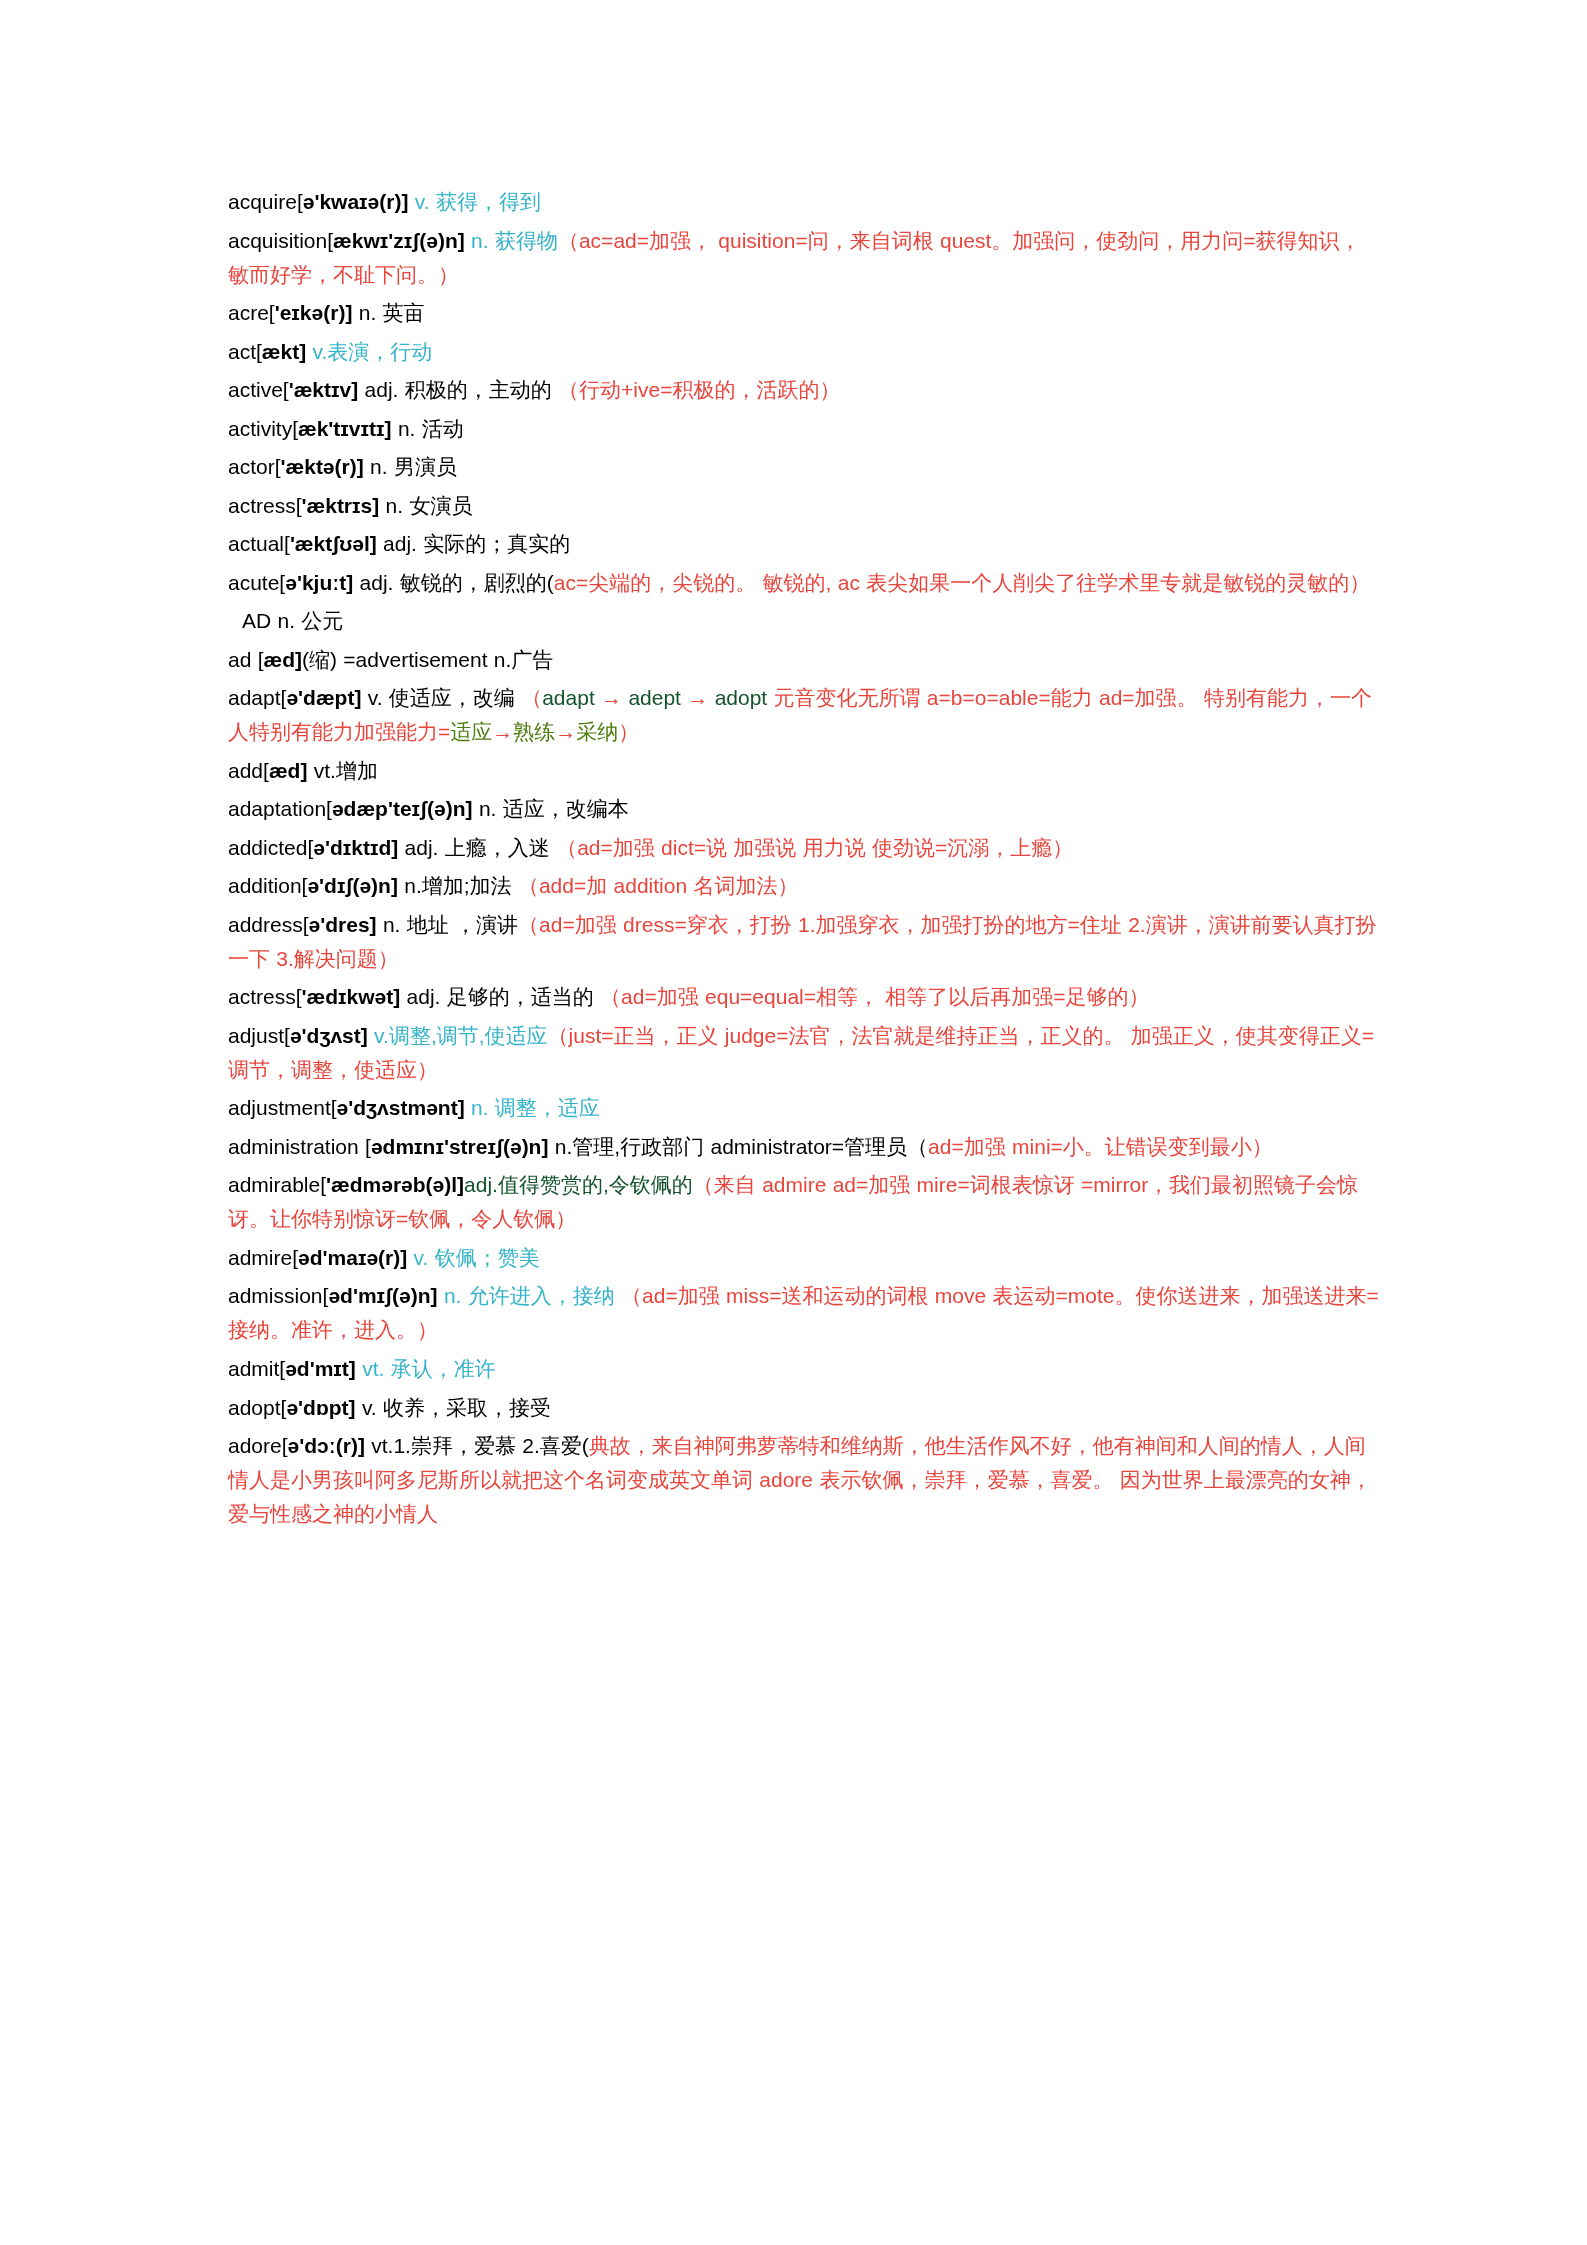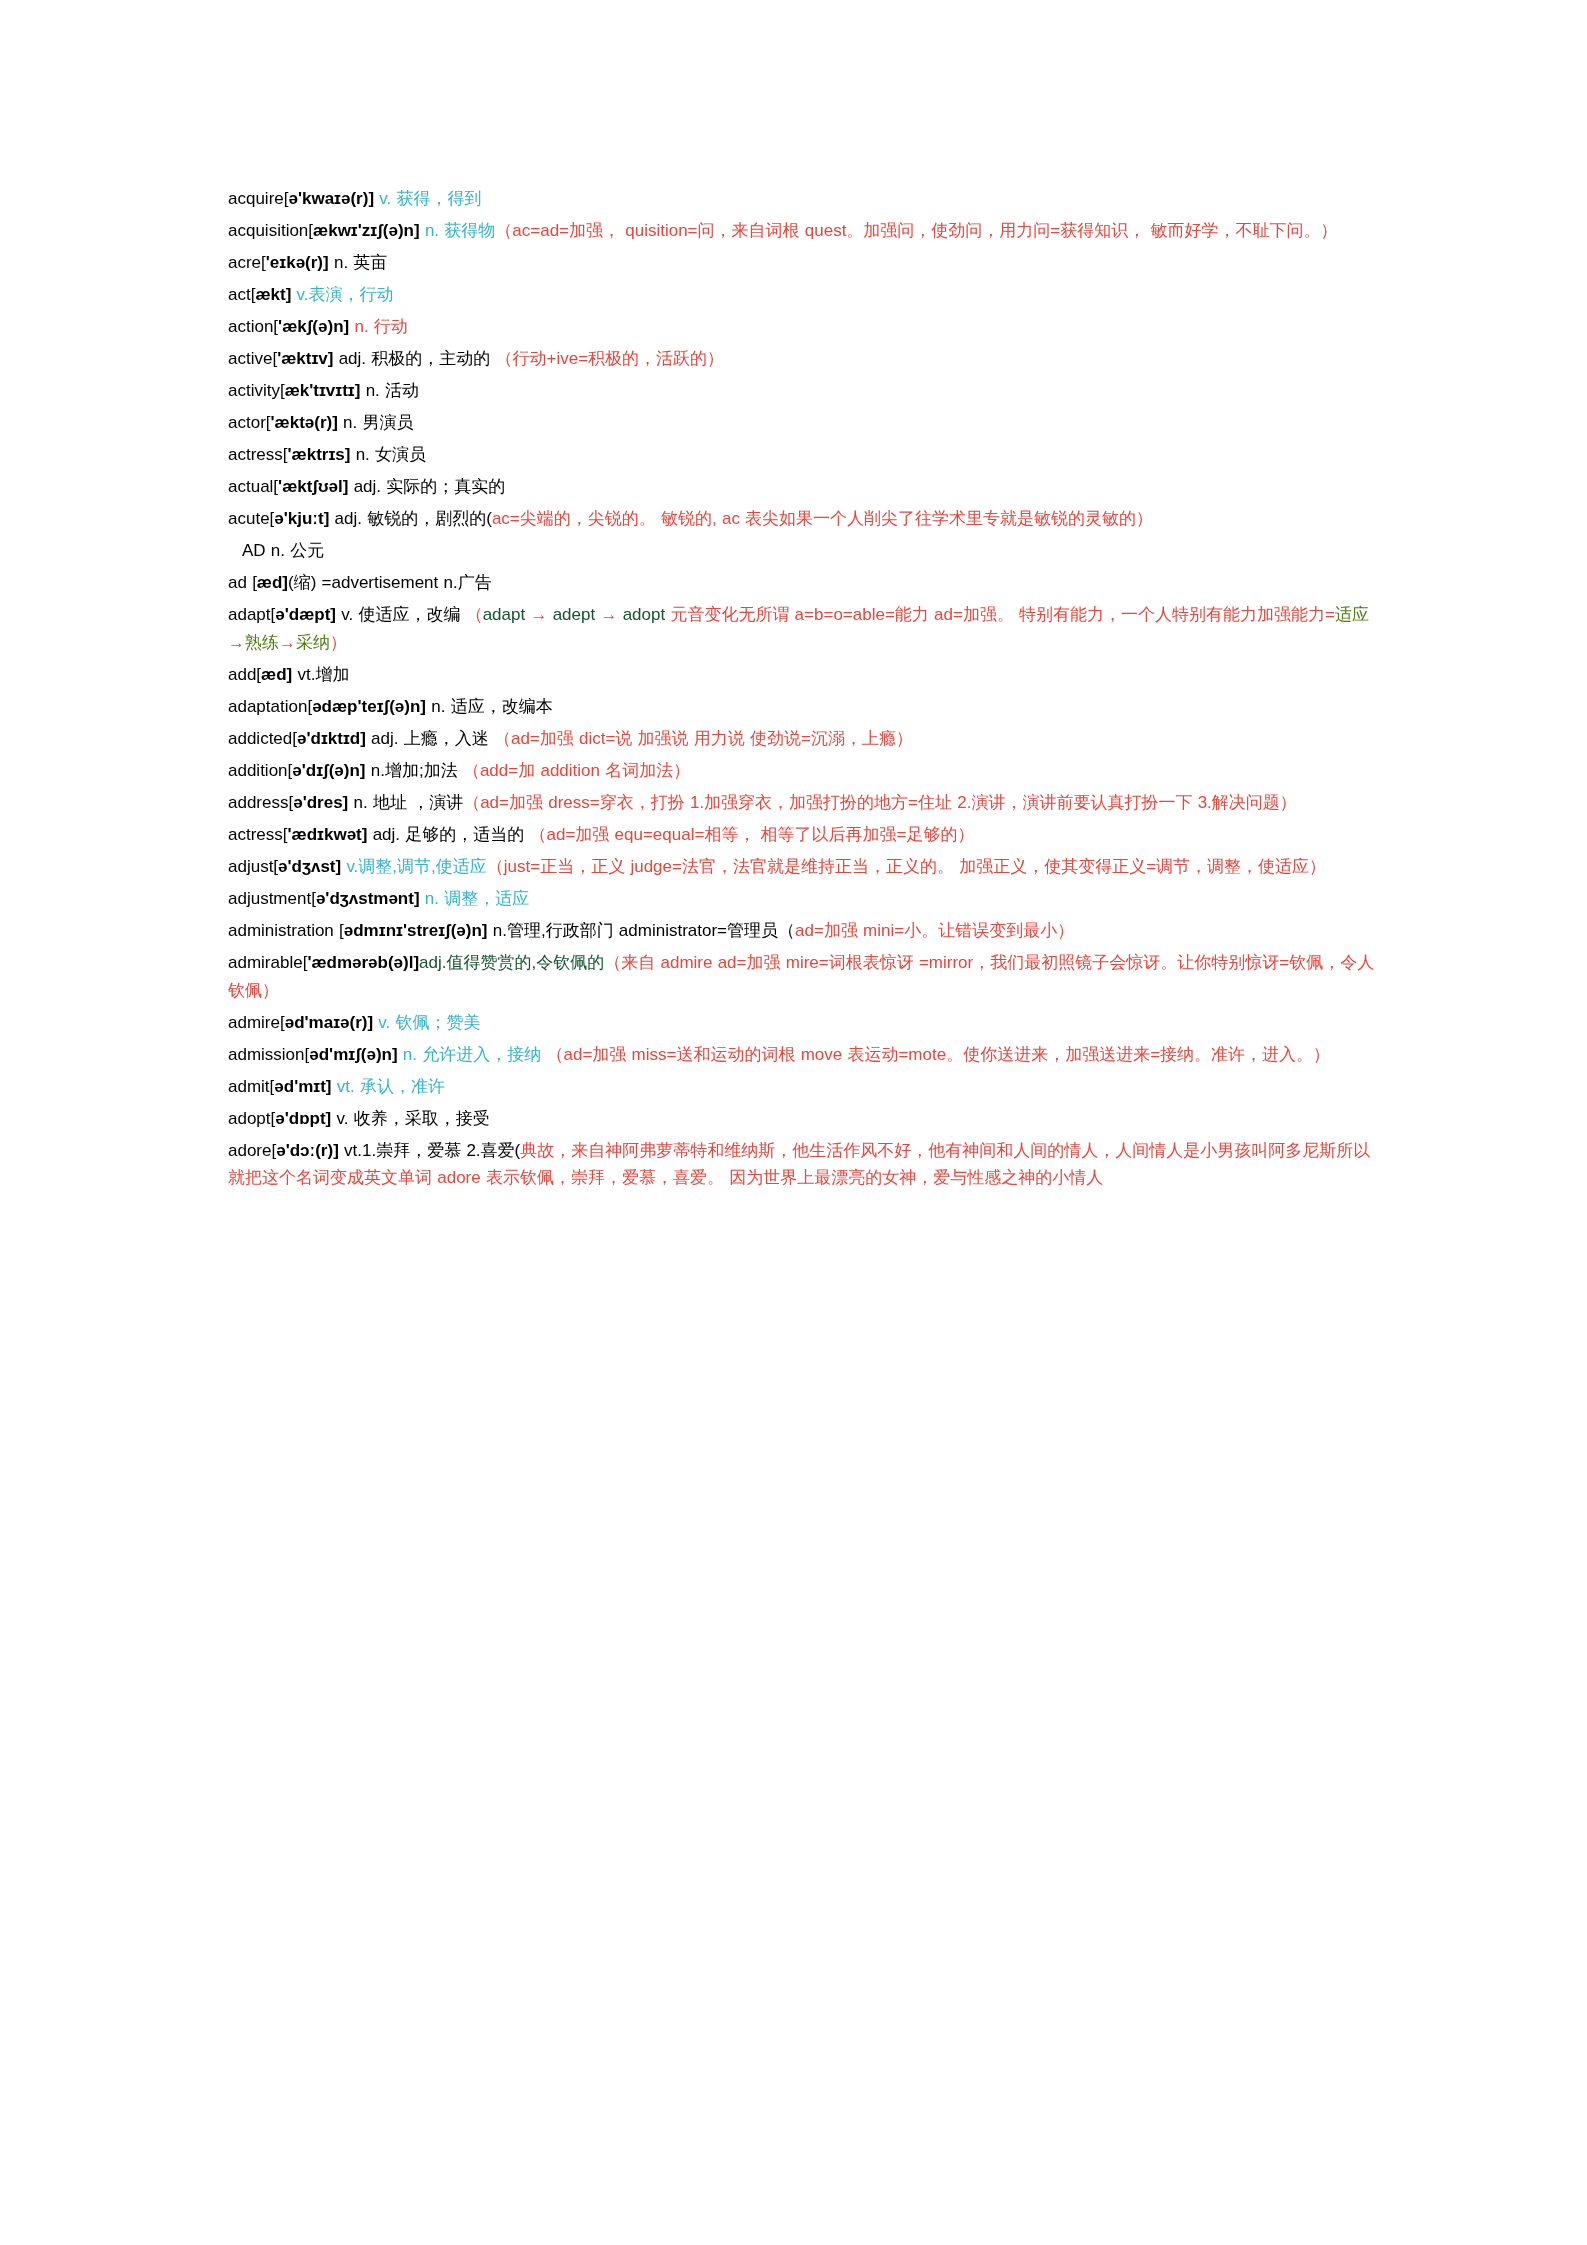--- a/index.html
+++ b/index.html
@@ -15,21 +15,21 @@
     min-height: 2245px;
     background: #ffffff;
     position: relative;
     box-sizing: border-box;
     padding: 185px 205px 60px 228px;
   }
   .entries {
     display: block;
   }
   .entry {
-    font-size: 17px;
+    font-size: 21px;
     line-height: 1.62;
     color: #000000;
     margin: 0 0 4.5px 0;
     text-align: left;
     word-spacing: 0.5px;
   }
   
   .c-black { color: #000000; }
   .c-red   { color: #e8453c; }
   .c-blue  { color: #14532d; }
@@ -41,21 +41,20 @@
 </style>
 </head>
 <body>
 
 <div class="page">
   <div class="entries" id="entries-root">
       <div class="entry"><span class="seg c-black">acquire[</span><span class="seg c-black bold">ə'kwaɪə(r)]</span><span class="seg c-cyan">   v. 获得，得到</span></div>
       <div class="entry"><span class="seg c-black">acquisition[</span><span class="seg c-black bold">ækwɪ'zɪʃ(ə)n]</span><span class="seg c-cyan">    n. 获得物</span><span class="seg c-red">（ac=ad=加强，  quisition=问，来自词根 quest。加强问，使劲问，用力问=获得知识，  敏而好学，不耻下问。）</span></div>
       <div class="entry"><span class="seg c-black">acre[</span><span class="seg c-black bold">'eɪkə(r)]</span><span class="seg c-black">    n. 英亩</span></div>
       <div class="entry"><span class="seg c-black">act[</span><span class="seg c-black bold">ækt]</span><span class="seg c-cyan">   v.表演，行动</span></div>
-      <div class="entry"><span class="seg c-black">action[</span><span class="seg c-black bold">'ækʃ(ə)n]</span><span class="seg c-red">    n. 行动</span></div>
       <div class="entry"><span class="seg c-black">active[</span><span class="seg c-black bold">'æktɪv]</span><span class="seg c-black">    adj. 积极的，主动的  </span><span class="seg c-red">（行动+ive=积极的，活跃的）</span></div>
       <div class="entry"><span class="seg c-black">activity[</span><span class="seg c-black bold">æk'tɪvɪtɪ]</span><span class="seg c-black">   n. 活动</span></div>
       <div class="entry"><span class="seg c-black">actor[</span><span class="seg c-black bold">'æktə(r)]</span><span class="seg c-black">    n. 男演员</span></div>
       <div class="entry"><span class="seg c-black">actress[</span><span class="seg c-black bold">'æktrɪs]</span><span class="seg c-black">   n. 女演员</span></div>
       <div class="entry"><span class="seg c-black">actual[</span><span class="seg c-black bold">'æktʃʊəl]</span><span class="seg c-black">     adj. 实际的；真实的</span></div>
       <div class="entry"><span class="seg c-black">acute[</span><span class="seg c-black bold">ə'kjuːt]</span><span class="seg c-black">     adj. 敏锐的，剧烈的(</span><span class="seg c-red">ac=尖端的，尖锐的。   敏锐的, ac 表尖如果一个人削尖了往学术里专就是敏锐的灵敏的）</span></div>
       <div class="entry indent-ad"><span class="seg c-black">AD    n.   公元</span></div>
       <div class="entry"><span class="seg c-black">ad [</span><span class="seg c-black bold">æd]</span><span class="seg c-black">(缩) =advertisement    n.广告</span></div>
       <div class="entry"><span class="seg c-black">adapt[</span><span class="seg c-black bold">ə'dæpt]</span><span class="seg c-black">   v. 使适应，改编   </span><span class="seg c-red">（</span><span class="seg c-blue">adapt</span><span class="seg c-red"> → </span><span class="seg c-blue">adept</span><span class="seg c-red"> → </span><span class="seg c-blue">adopt</span><span class="seg c-red">  元音变化无所谓 a=b=o=able=能力  ad=加强。  特别有能力，一个人特别有能力加强能力=</span><span class="seg c-green">适应</span><span class="seg c-red">→</span><span class="seg c-green">熟练</span><span class="seg c-red">→</span><span class="seg c-green">采纳</span><span class="seg c-red">）</span></div>
       <div class="entry"><span class="seg c-black">add[</span><span class="seg c-black bold">æd]</span><span class="seg c-black">    vt.增加</span></div>

